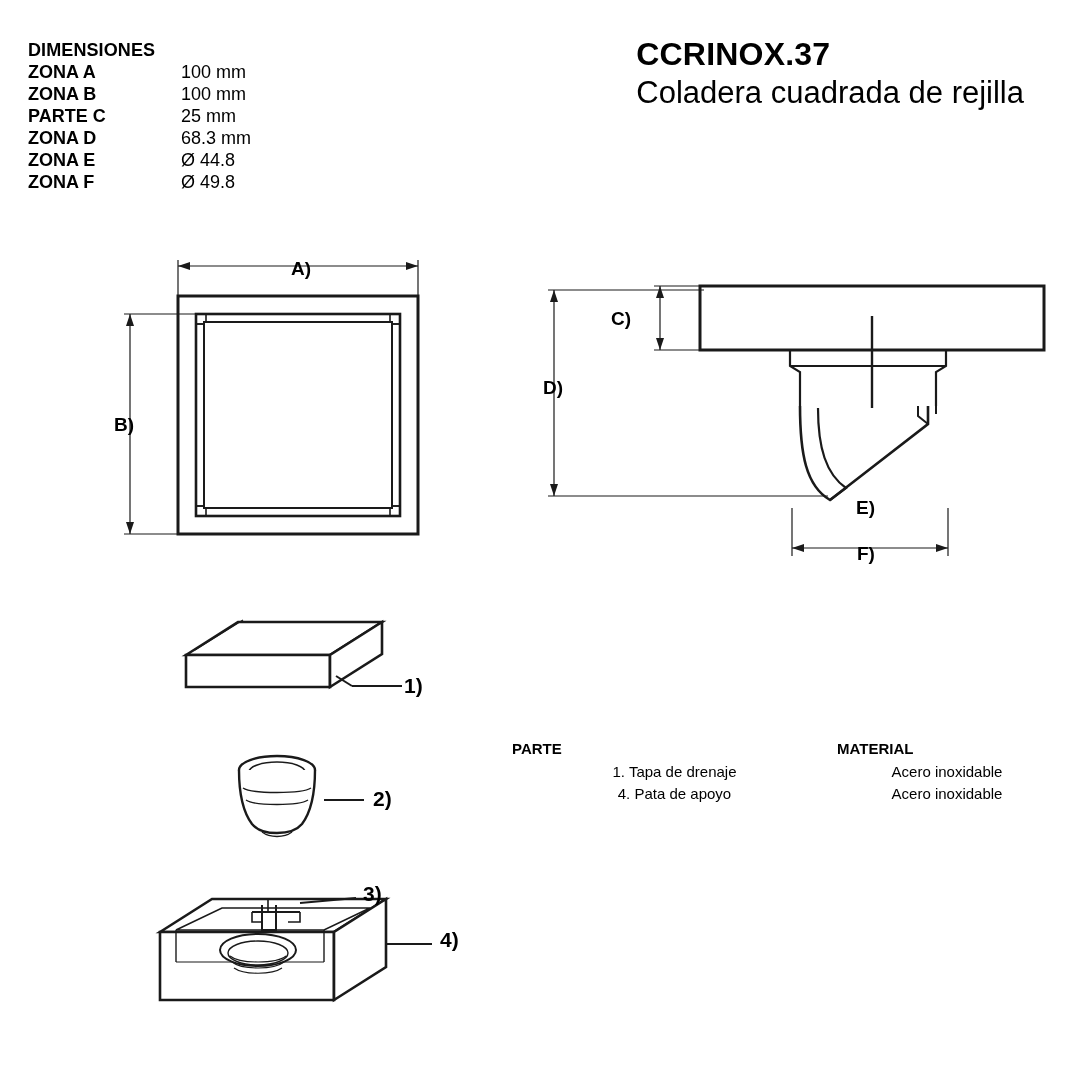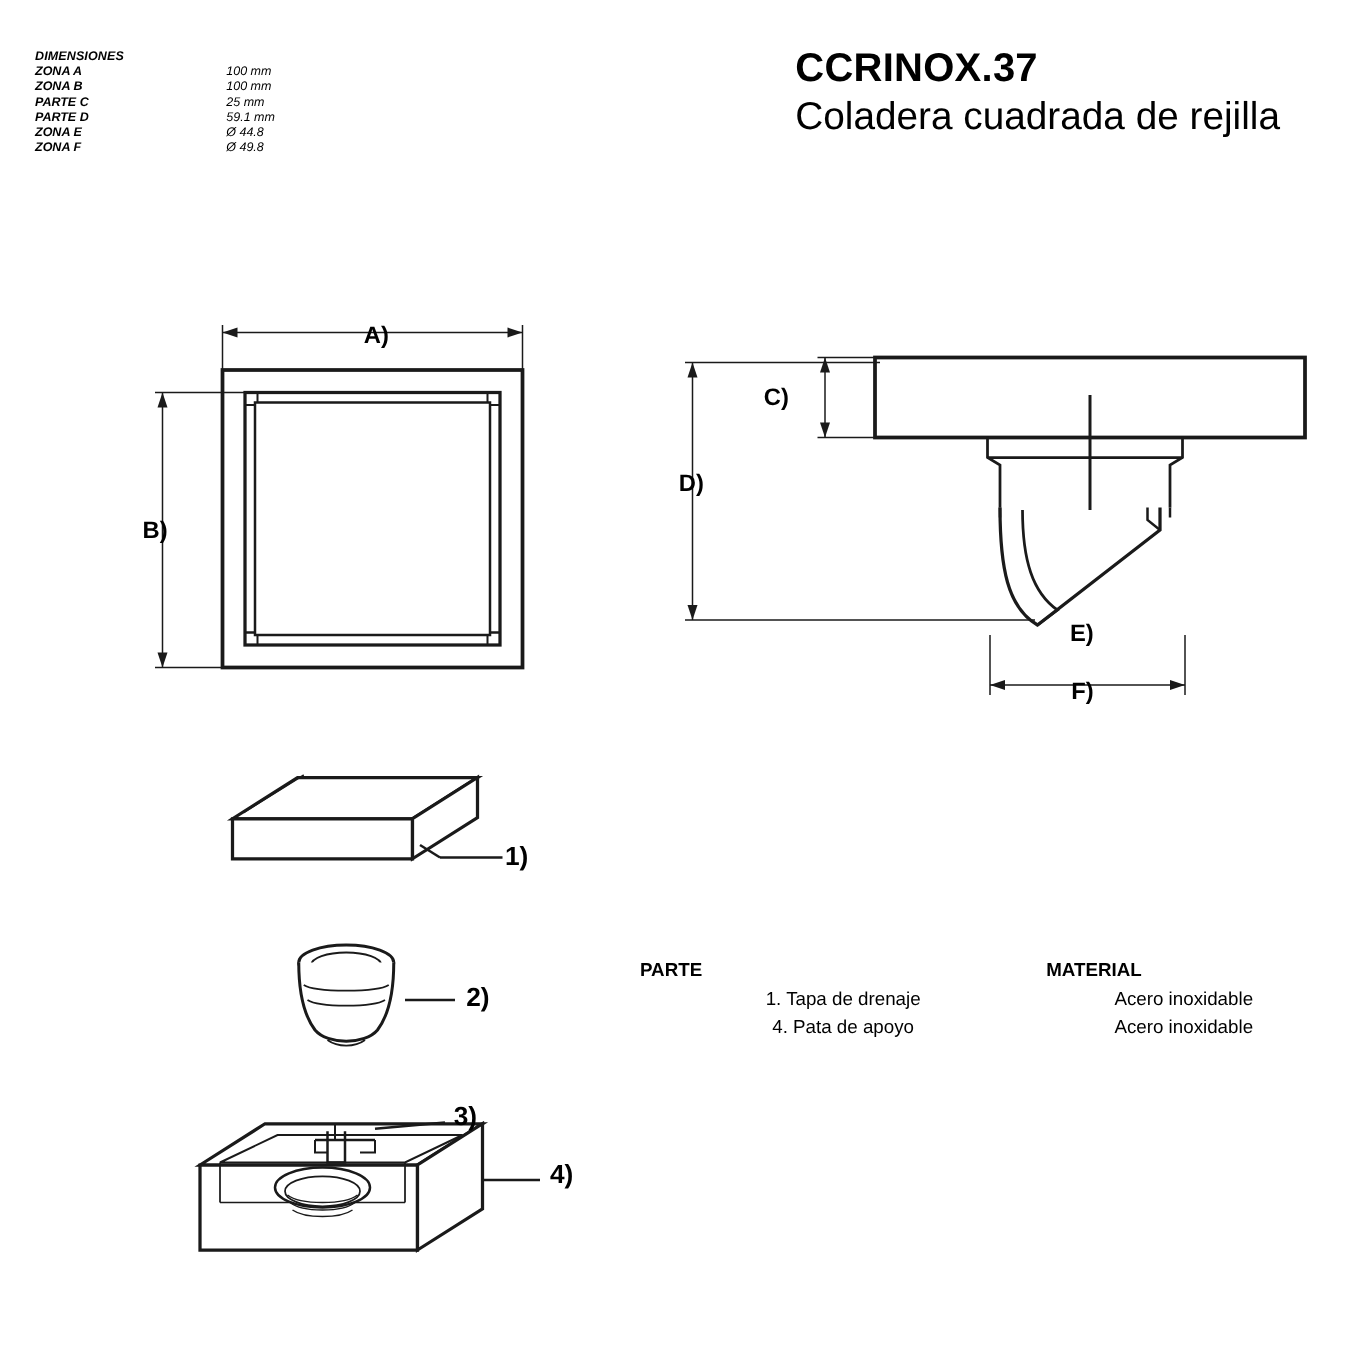--- a/index.html
+++ b/index.html
@@ -14,23 +14,22 @@
     font-family: "Liberation Sans", sans-serif;
     color: #000000;
     overflow: hidden;
   }
 
   
   #dims-block {
     position: absolute;
     left: 28px;
     top: 40px;
-    font-size: 10px;
+    font-size: 18px;
     line-height: 1.22;
-    font-style: italic;
   }
   #dims-title {
     font-weight: bold;
     letter-spacing: .1px;
   }
   .dim-row {
     display: flex;
     width: 260px;
   }
   .dim-zone {
@@ -75,21 +74,20 @@
   
   #parts-list {
     position: absolute;
     left: 512px;
     top: 738px;
     font-size: 15px;
     line-height: 1.46;
   }
   #parts-list table {
     border-collapse: collapse;
-    margin-top: 28px;
   }
   #parts-list th {
     text-align: left;
     font-weight: bold;
     padding: 0 0 1px 0;
   }
   #parts-list td {
     padding: 0;
     vertical-align: top;
     text-align: center;
@@ -127,22 +125,22 @@
   </div>
   <div class="dim-row">
     <span class="dim-zone">ZONA B</span>
     <span class="dim-val">100 mm</span>
   </div>
   <div class="dim-row">
     <span class="dim-zone">PARTE C</span>
     <span class="dim-val">25 mm</span>
   </div>
   <div class="dim-row">
-    <span class="dim-zone">PARTE D</span>
-    <span class="dim-val">59.1 mm</span>
+    <span class="dim-zone">ZONA D</span>
+    <span class="dim-val">68.3 mm</span>
   </div>
   <div class="dim-row">
     <span class="dim-zone">ZONA E</span>
     <span class="dim-val">Ø 44.8</span>
   </div>
   <div class="dim-row">
     <span class="dim-zone">ZONA F</span>
     <span class="dim-val">Ø 49.8</span>
   </div>
 </div>

